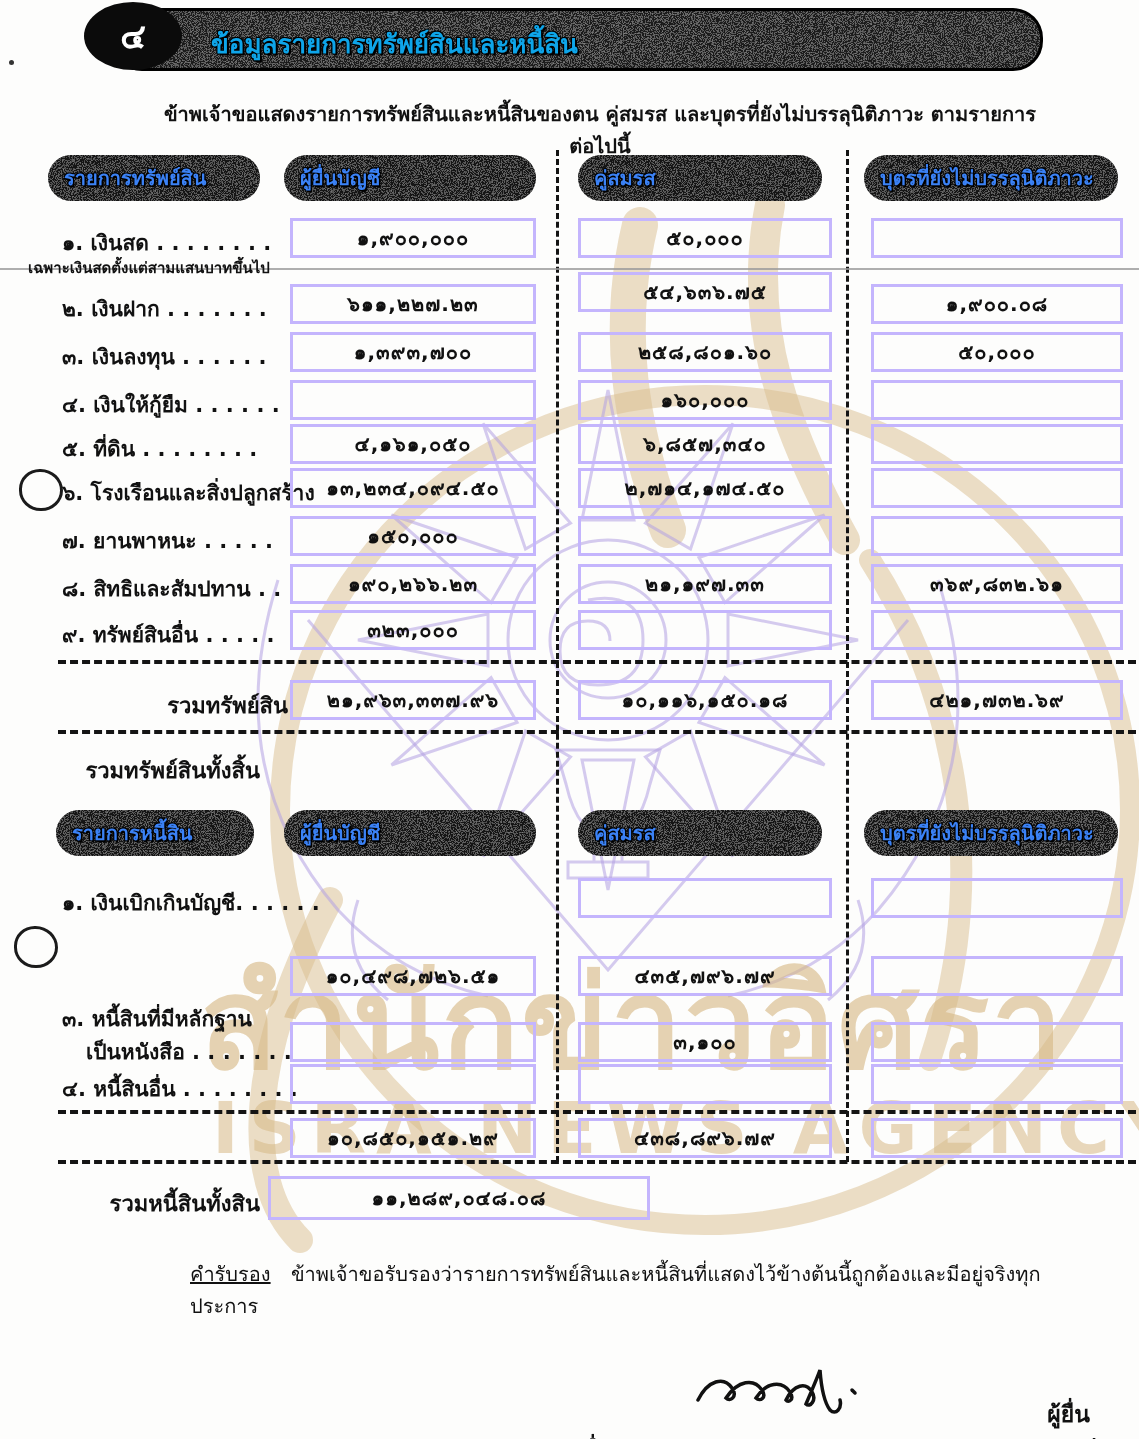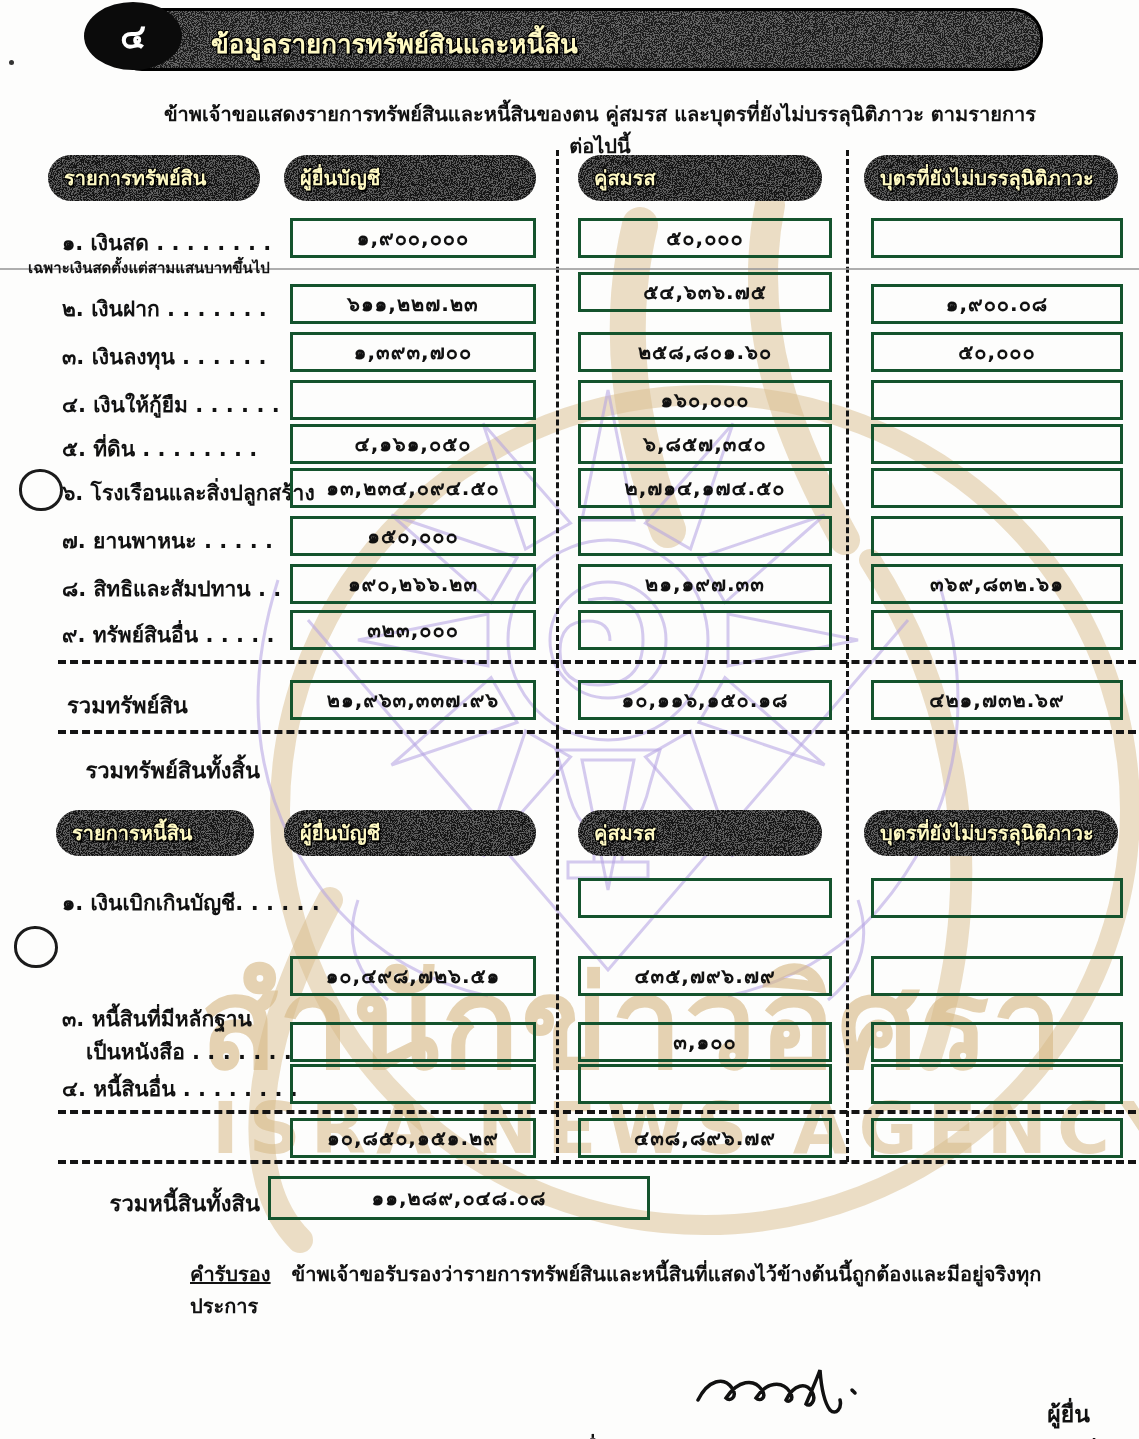--- a/index.html
+++ b/index.html
@@ -24,66 +24,66 @@
   .hdr-bar{
     position:absolute;left:112px;top:8px;width:925px;height:57px;border:3px solid #000;
     border-radius:30px;background:#262626;overflow:hidden;
   }
   .hdr-circle{
     position:absolute;left:84px;top:2px;width:98px;height:68px;background:#0b0b0b;
     border-radius:50%;display:flex;align-items:center;justify-content:center;
   }
   .hdr-num{color:#fff;font-size:34px;font-weight:bold;}
   .hdr-title{
-    position:absolute;left:96px;top:12px;color:#fef9c3;font-size:26px;font-weight:bold;z-index:2;
+    position:absolute;left:96px;top:12px;color:#0ea5e9;font-size:26px;font-weight:bold;z-index:2;
     text-shadow:2px 2px 0 #000,-1px -1px 0 #000,1px -1px 0 #000,-1px 1px 0 #000;
   }
   .noise{position:absolute;inset:0;width:100%;height:100%;opacity:.5;}
   .intro{
     position:absolute;left:160px;top:98px;width:880px;font-size:20px;font-weight:bold;text-align:center;
   }
   
   .pill{
     position:absolute;height:46px;border-radius:23px;background:#1d1d1d;overflow:hidden;
     display:flex;align-items:center;padding:0 16px;box-sizing:border-box;
   }
   .pill span{
-    position:relative;z-index:2;color:#fef9c3;font-weight:bold;font-size:20px;white-space:nowrap;
+    position:relative;z-index:2;color:#3b82f6;font-weight:bold;font-size:20px;white-space:nowrap;
     text-shadow:1.5px 1.5px 0 #000,-1px -1px 0 #000,1px -1px 0 #000,-1px 1px 0 #000;
   }
   
   .vline{position:absolute;top:150px;height:1012px;border-left:3px dashed #141414;}
   .hdash{position:absolute;left:58px;width:1078px;border-top:4px dashed #141414;}
   .thinline{position:absolute;left:0;top:268px;width:1139px;border-top:2px solid #9a9a9a;opacity:.8;}
   .rlabel{
     position:absolute;left:62px;width:226px;font-size:21px;font-weight:bold;white-space:nowrap;
   }
   .rlabel .l2{display:block;padding-left:24px;}
   .vbox{
-    position:absolute;height:40px;border:3px solid #14532d;box-sizing:border-box;
+    position:absolute;height:40px;border:3px solid #c4b5fd;box-sizing:border-box;
     display:flex;align-items:center;justify-content:center;background:transparent;
   }
   .vbox span{font-size:20px;font-weight:bold;letter-spacing:1px;}
   .ca{left:290px;width:246px;}
   .cb{left:578px;width:254px;}
   .cc{left:871px;width:252px;}
   .note{
     position:absolute;left:28px;top:256px;font-size:15px;font-weight:bold;white-space:nowrap;
   }
   .total-label{
-    position:absolute;left:67px;width:212px;text-align:left;font-size:22px;font-weight:bold;white-space:nowrap;
+    position:absolute;left:76px;width:212px;text-align:right;font-size:22px;font-weight:bold;white-space:nowrap;
   }
   .gt-label{
     position:absolute;left:60px;width:200px;text-align:right;font-size:22px;font-weight:bold;white-space:nowrap;
   }
   .circle-mark{
     position:absolute;border:3px solid #1b1b1b;border-radius:48% 52% 50% 50%;background:transparent;
   }
   .cert{
-    position:absolute;left:190px;top:1258px;width:870px;font-size:20px;font-weight:bold;
+    position:absolute;left:190px;top:1258px;width:870px;font-size:20px;font-weight:normal;
   }
   .cert .head{text-decoration:underline;margin-right:14px;}
   .sig-row{
     position:absolute;left:556px;top:1396px;display:flex;align-items:flex-end;font-size:23px;font-weight:bold;
   }
   .sig-dots{display:inline-block;width:440px;border-bottom:4px dotted #111;height:26px;}
   .stray-dot{position:absolute;left:9px;top:60px;width:5px;height:5px;background:#333;border-radius:50%;}
 </style>
 </head>
 <body>

